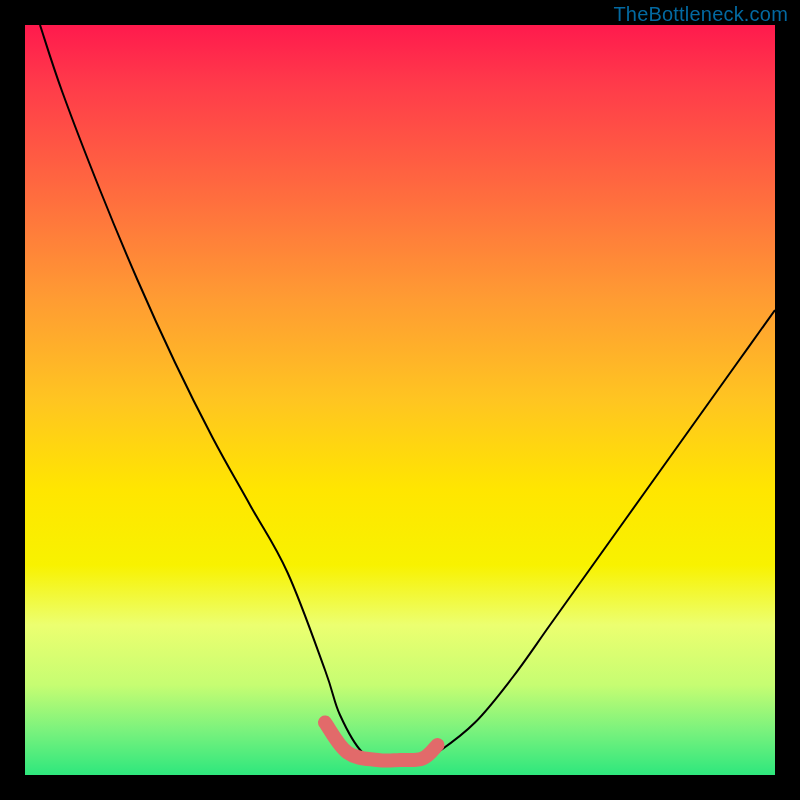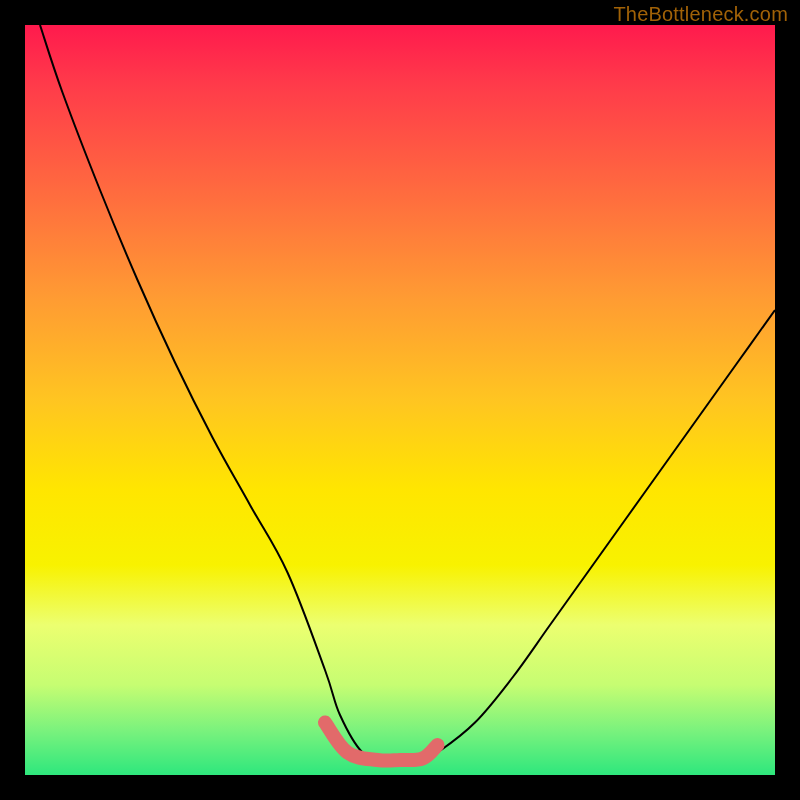--- a/index.html
+++ b/index.html
@@ -45,21 +45,21 @@
     #2ee77d 100%);
 }
 
 .watermark-wrap {
   position: absolute;
   right: 12px;
   top: 3px;
   z-index: 10;
 }
 .watermark {
-  color: #a16207;
+  color: #0369a1;
   font-size: 20px;
   font-weight: 500;
   letter-spacing: 0.2px;
 }
 
 svg.curve {
   position: absolute;
   left: 0; top: 0;
   width: 750px; height: 750px;
 }

